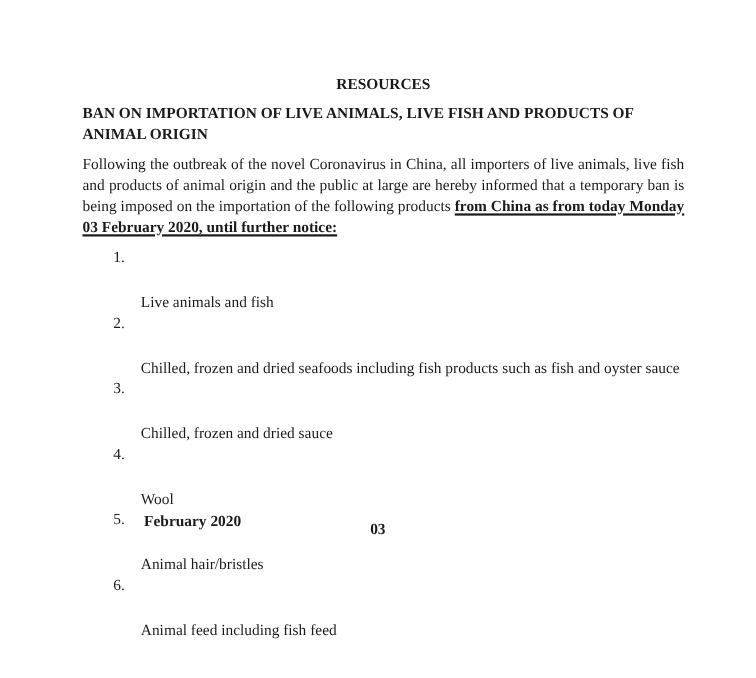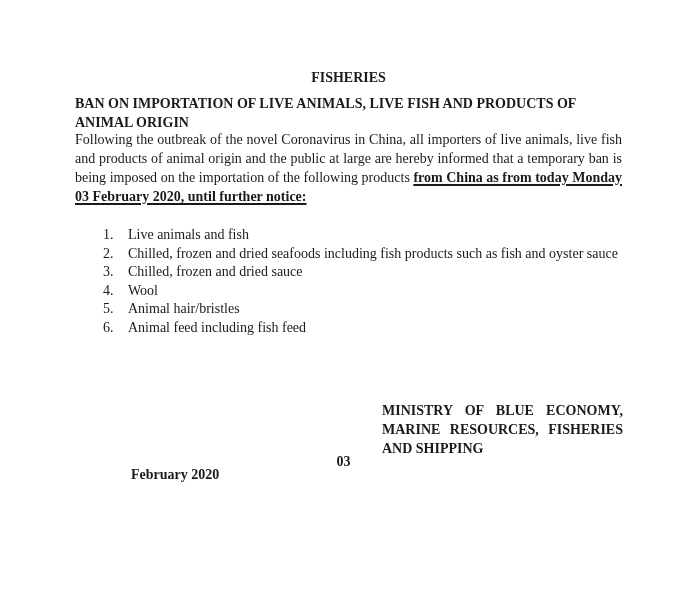--- a/index.html
+++ b/index.html
@@ -22,68 +22,68 @@
     line-height: 19px;
   }
   .doc-heading {
     position: absolute;
     top: 94px; left: 75px; width: 547px;
     font-weight: 700;
     line-height: 19px;
   }
   .intro {
     position: absolute;
-    top: 130px; left: 75px; width: 547px;
+    top: 141px; left: 75px; width: 547px;
     text-align: justify;
     line-height: 19px;
   }
   .emphasis {
     font-weight: 700;
     text-decoration: underline;
     text-decoration-thickness: 1.5px;
     text-underline-offset: 2px;
   }
   .banned-list {
     position: absolute;
     top: 226px; left: 103px; width: 537px;
     list-style: none;
     line-height: 18.5px;
   }
   .banned-list li { display: flex; }
   .banned-list .num { width: 25px; flex: 0 0 25px; }
-  .banned-list .txt { flex: 1; }
+  .banned-list .txt { flex: 1; margin-top: 41px; }
   .ministry {
     position: absolute;
     font-weight: 700;
     line-height: 19px;
   }
   .ministry-left  { top: 401px; left: 89px;  width: 232px; }
   .ministry-right { top: 401px; left: 382px; width: 241px; }
   .ministry-right .stretch { text-align: justify; text-align-last: justify; }
   .page-number {
     position: absolute;
-    top: 452px; left: 0; width: 687px;
+    top: 472px; left: 0; width: 687px;
     text-align: center;
     font-weight: 700;
     line-height: 19px;
   }
   .doc-date {
     position: absolute;
     top: 465px; left: 90px;
     font-weight: 700;
     line-height: 19px;
     margin-left: 41px;
   }
 </style>
 </head>
 <body>
 
 <div class="page">
 
-  <div class="doc-title">FISHERIES</div>
+  <div class="doc-title">RESOURCES</div>
 
   <div class="doc-heading">BAN ON IMPORTATION OF LIVE ANIMALS, LIVE FISH AND PRODUCTS OF ANIMAL ORIGIN</div>
 
   <p class="intro"><span>Following the outbreak of the novel Coronavirus in China, all importers of live animals, live fish and products of animal origin and the public at large are hereby informed that a temporary ban is being imposed on the importation of the following products </span><span class="emphasis">from China as from today Monday 03 February 2020, until further notice:</span></p>
 
   <ol class="banned-list">
     <li>
       <span class="num">1.</span>
       <span class="txt">Live animals and fish</span>
     </li>
@@ -105,23 +105,18 @@
     </li>
     <li>
       <span class="num">6.</span>
       <span class="txt">Animal feed including fish feed</span>
     </li>
   </ol>
 
   <div class="ministry ministry-left">
   </div>
 
-  <div class="ministry ministry-right">
-    <div class="stretch">MINISTRY OF BLUE ECONOMY,</div>
-    <div class="stretch">MARINE RESOURCES, FISHERIES</div>
-    <div>AND SHIPPING</div>
-  </div>
 
   <div class="page-number">03</div>
 
   <div class="doc-date">February 2020</div>
 
 </div>
 
 </body></html>

